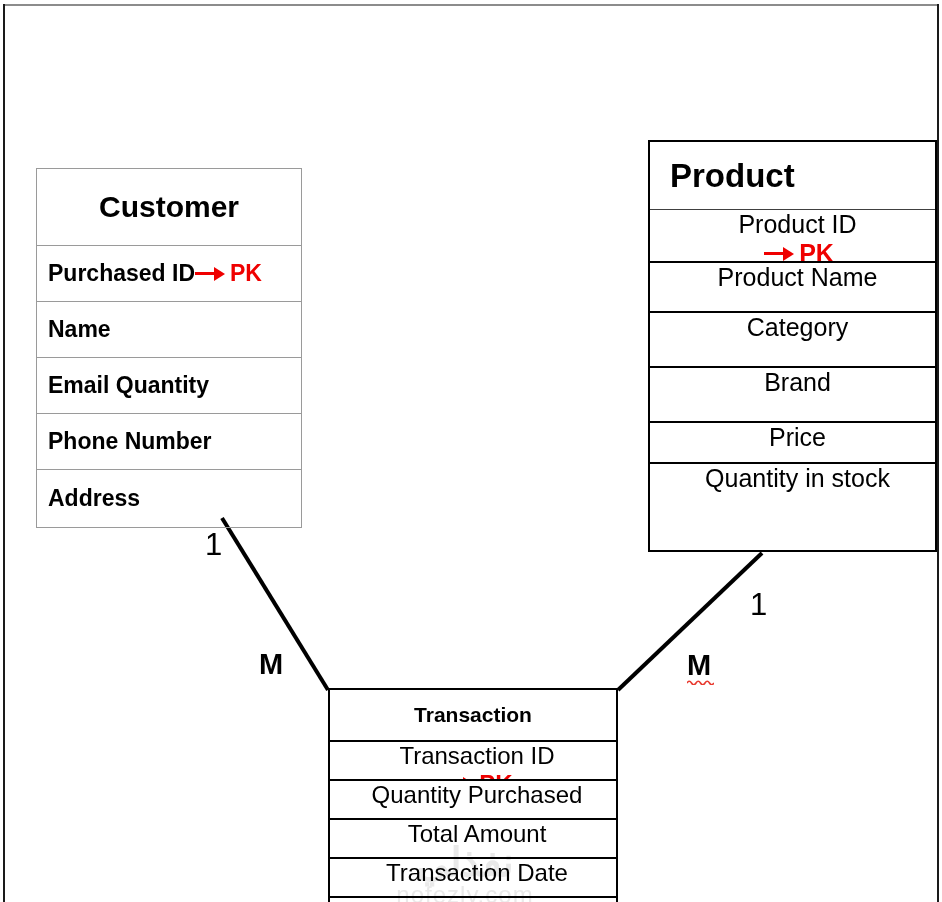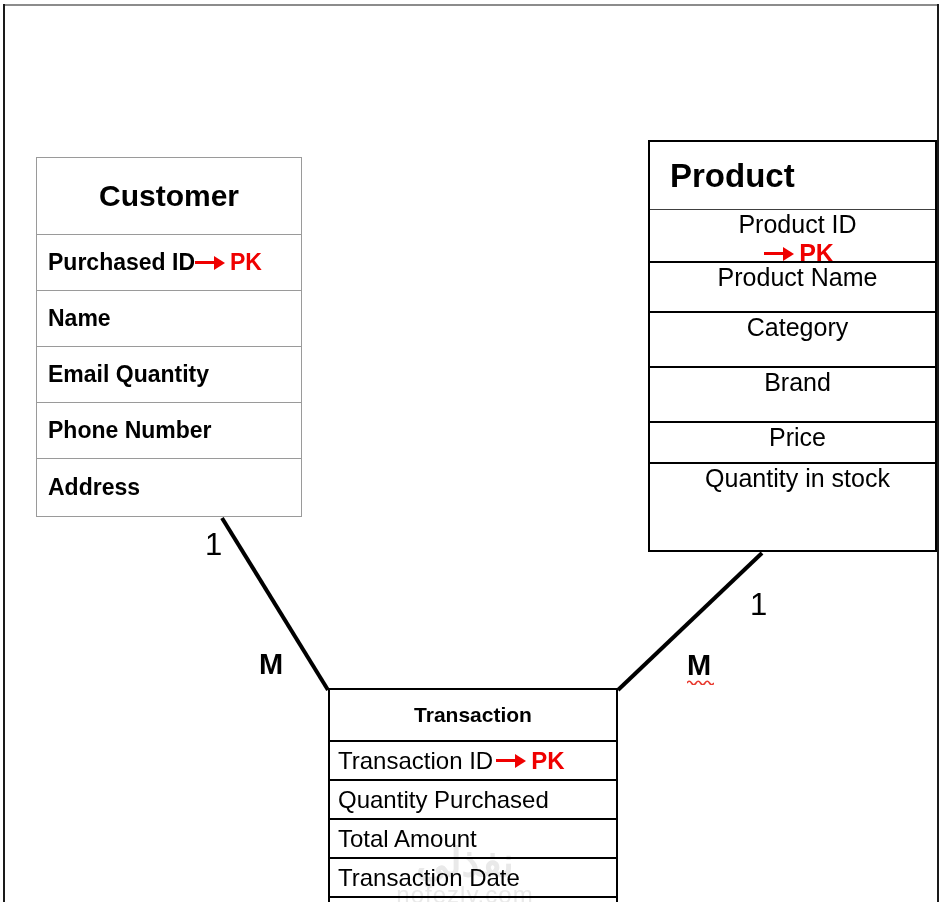--- a/index.html
+++ b/index.html
@@ -82,21 +82,21 @@
   }
   .entity .hdr {
     box-sizing: border-box;
     display: flex;
     align-items: center;
     white-space: nowrap;
   }
 
   
   #entity-customer {
-    left: 36px; top: 157px;
+    left: 36px; top: 168px;
     width: 266px; height: 360px;
     border: 1px solid #9a9a9a;
   }
   #entity-customer .hdr {
     height: 77px;
     justify-content: center;
     font-size: 30px;
     font-weight: bold;
     color: #000;
     border-bottom: 1px solid #9a9a9a;
@@ -157,20 +157,21 @@
     color: #000;
     border-bottom: 2px solid #000;
   }
   #entity-transaction .row {
     height: 39px;
     padding-left: 8px;
     font-size: 24px;
     font-weight: normal;
     color: #000;
     border-bottom: 2px solid #000;
+    flex-direction: column;
   }
 
   
   .pk-marker {
     display: inline-flex;
     align-items: center;
     color: #ef0000;
   }
   .pk-arrow {
     display: inline-block;

